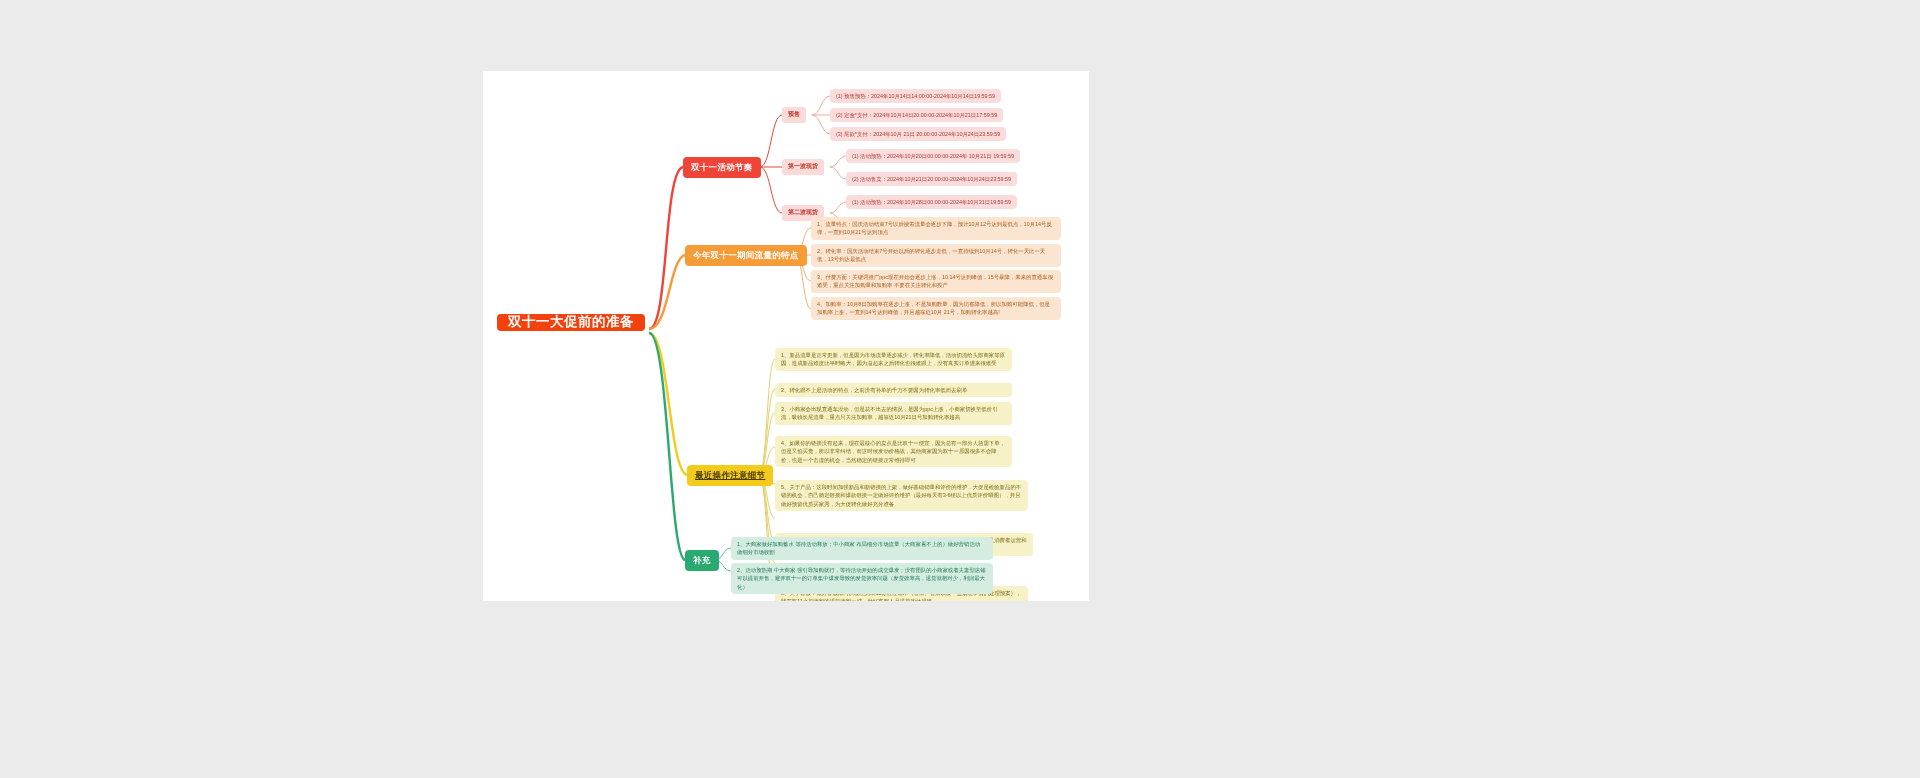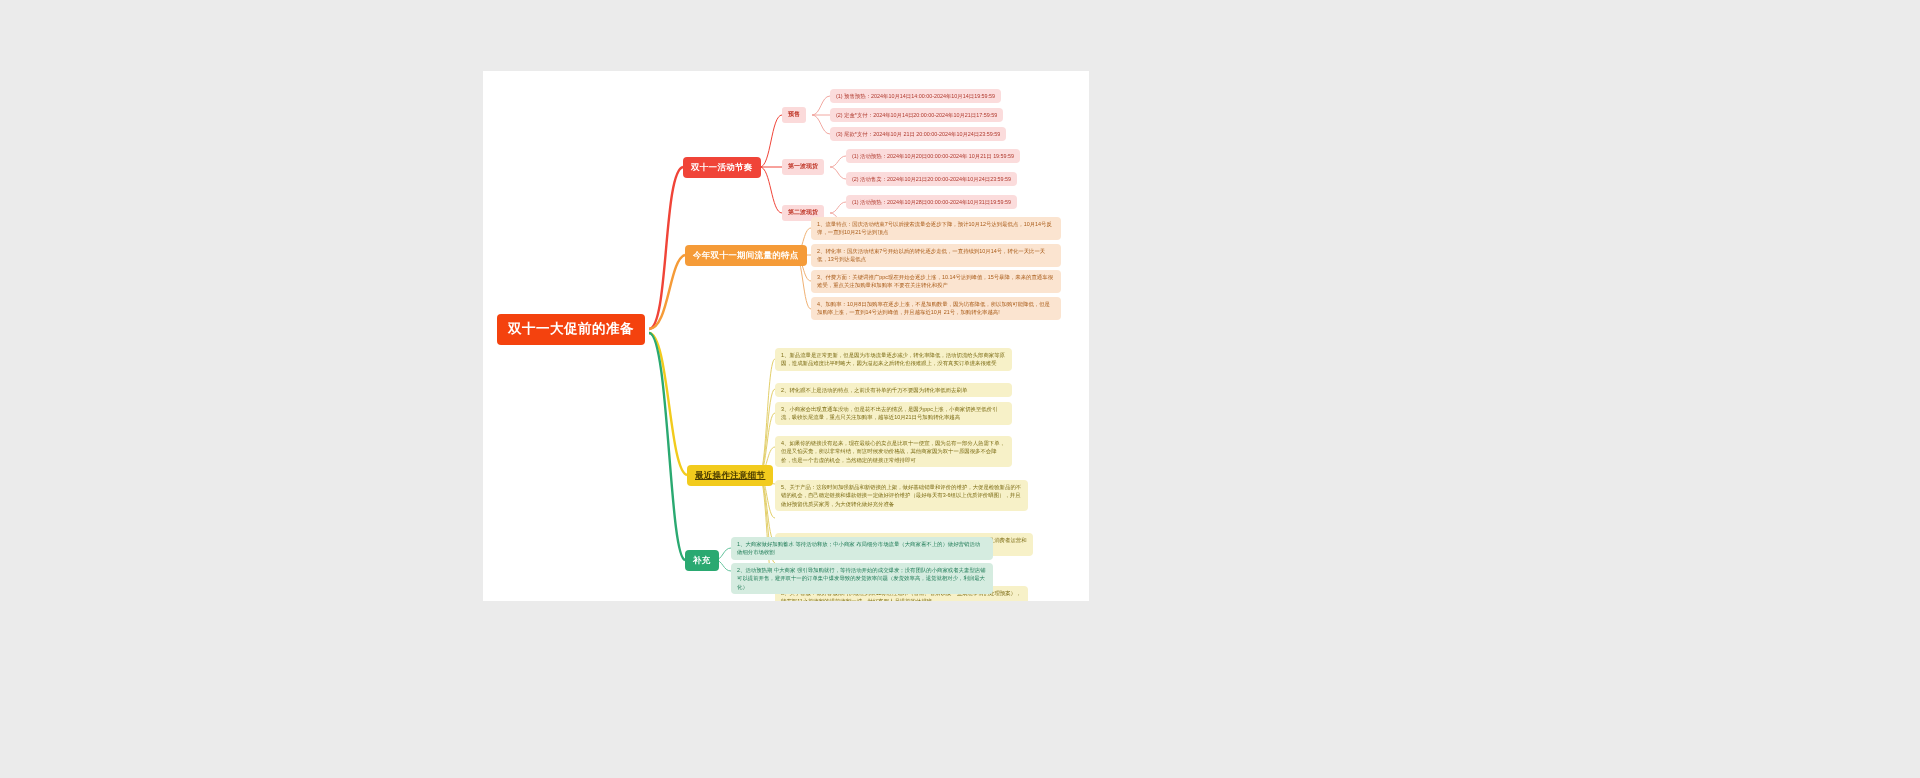--- a/index.html
+++ b/index.html
@@ -34,21 +34,21 @@
     white-space: nowrap;
     line-height: 1.25;
   }
   
   .root {
     background: #f4420e;
     color: #ffffff;
     font-weight: bold;
     font-size: 13.5px;
     border-radius: 4px;
-    padding: 7px 11px;
+    padding: 0 11px;
     letter-spacing: 0.5px;
     font-family: Liberation Serif, serif;
   }
   
   .l1 {
     font-weight: bold;
     font-size: 8.5px;
     border-radius: 4px;
     padding: 5px 8px;
     color: #ffffff;

